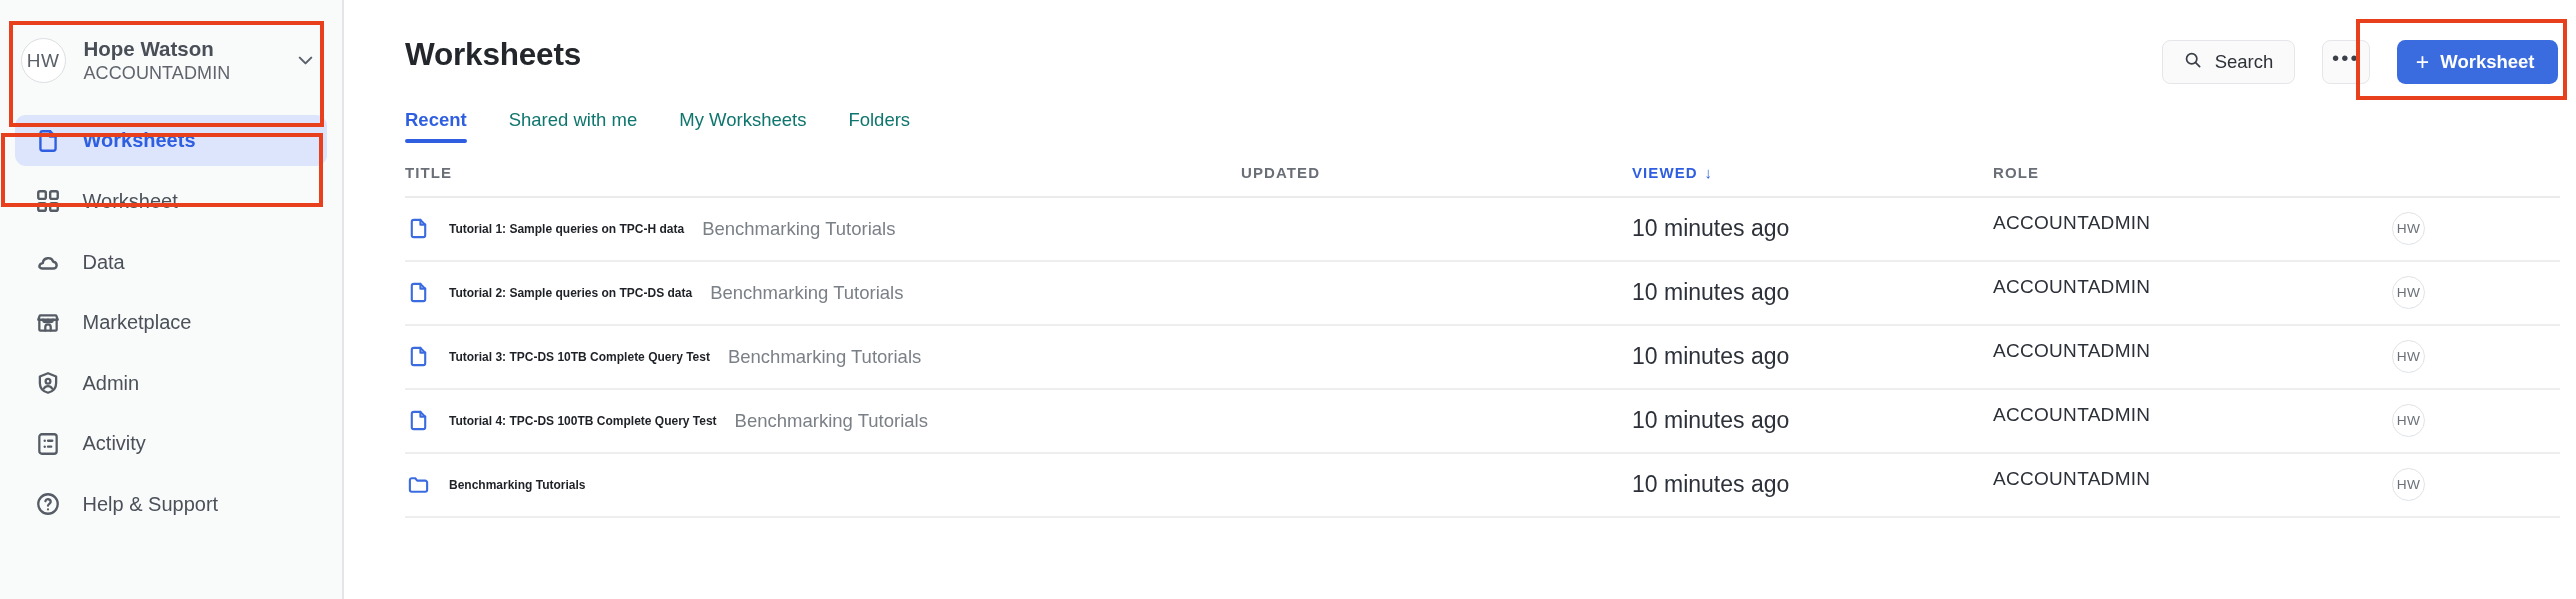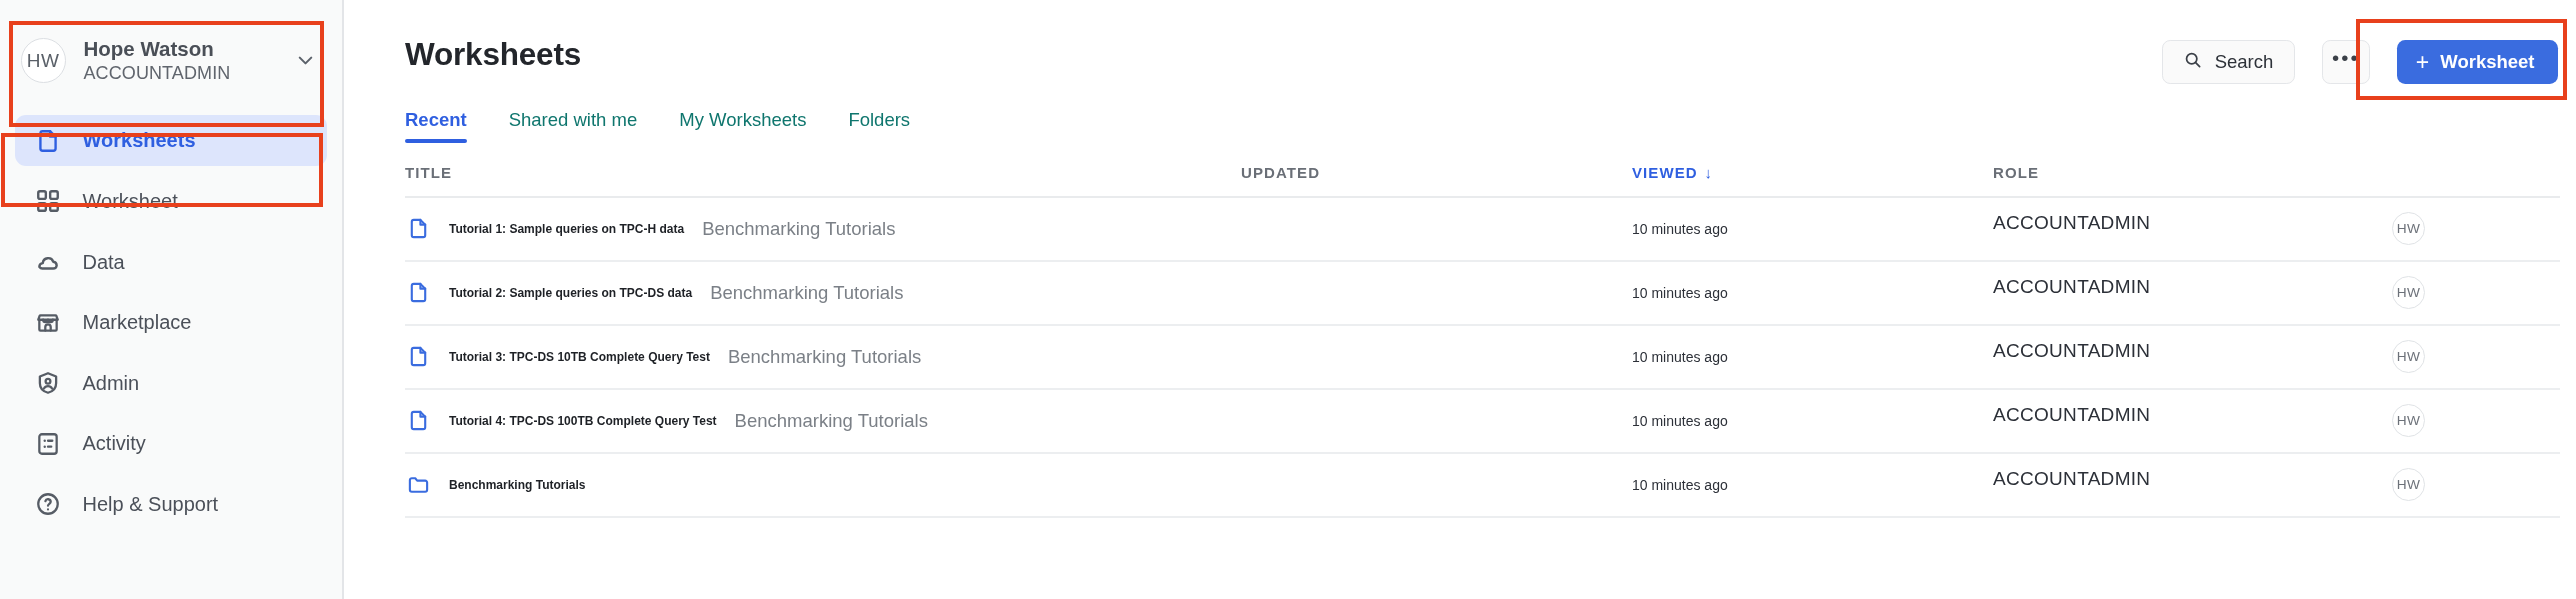--- a/index.html
+++ b/index.html
@@ -102,21 +102,21 @@
   }
   .thead .th.sorted { color: #2f5fe0; display: flex; align-items: center; gap: 6.8px; }
   .thead { border-bottom: 2.1px solid #e9ebed; }
   .trow {
     height: 64px; border-bottom: 2.1px solid #eceef0;
   }
   .cell-title { display: flex; align-items: center; gap: 18px; }
   .cell-title .fico { width: 26px; height: 26px; flex: 0 0 26px; display: flex; align-items: center; justify-content: center; }
   .t-name { font-size: 12px; font-weight: bold; color: #1e2126; white-space: nowrap; }
   .t-folder { font-size: 18.5px; color: #7b8087; white-space: nowrap; }
-  .cell-text { font-size: 14px; color: #2c3038; }
+  .cell-text { font-size: 23px; color: #2c3038; }
   .cell-role { font-size: 19px; color: #2c3038; letter-spacing: 0.3px; }
   .cell-owner { display: flex; justify-content: flex-end; padding-right: 74px; }
   .avatar-sm {
     width: 33px; height: 33px; border-radius: 50%;
     border: 1.4px solid #e0e3e6; background: #fff;
     display: flex; align-items: center; justify-content: center;
     font-size: 13.7px; color: #6c7179;
   }
 
   

